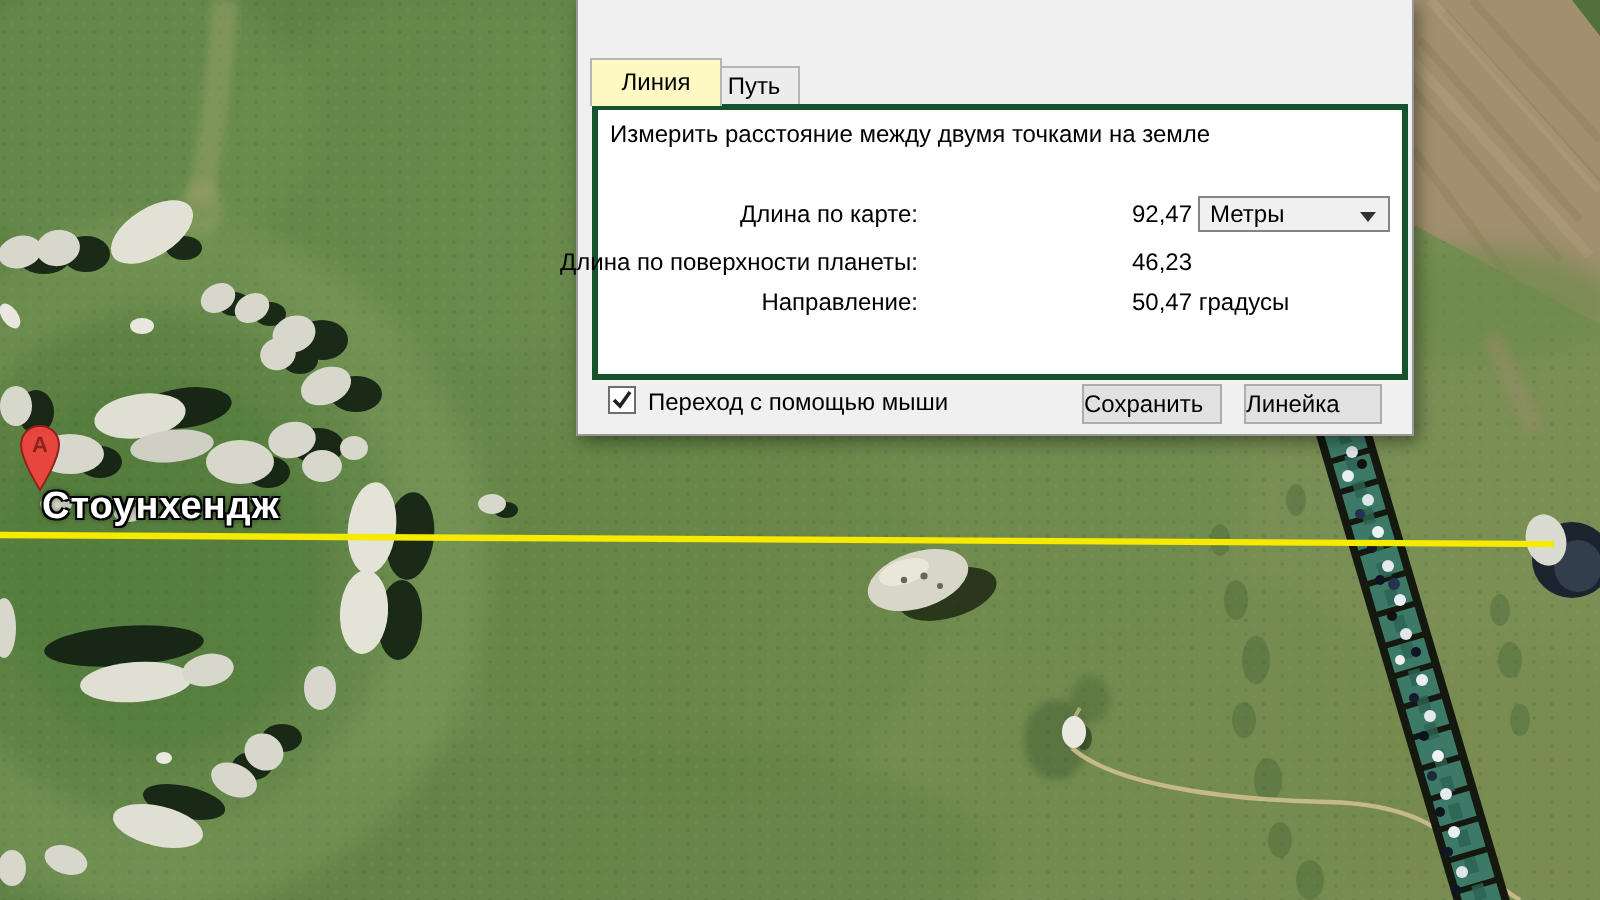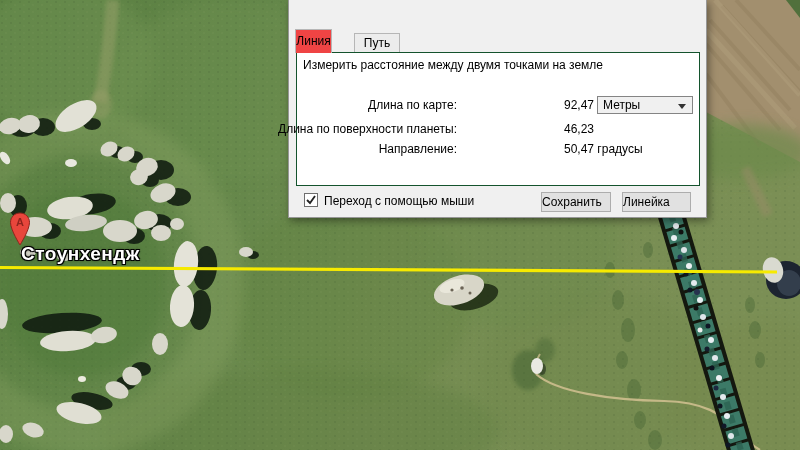--- a/index.html
+++ b/index.html
@@ -18,24 +18,24 @@
   .dialog{position:absolute;left:288px;top:0;width:417px;height:217px;
      background:#f0f0f0;border:1px solid #979797;border-top:none;
      box-shadow:2px 3px 8px rgba(0,0,0,.4);font-size:12px;color:#000;}
   .titlebar{position:absolute;left:0;top:0;width:100%;height:28px;background:#fff;}
   .title{position:absolute;left:11px;top:0;line-height:27px;font-size:13px;}
   .close-btn{position:absolute;right:1px;top:5px;width:18px;height:15px;background:#cf5d56;
      border:1px solid #b24a44;border-radius:2px;color:#fff;font-size:10px;font-weight:bold;
      text-align:center;line-height:14px;box-sizing:border-box;cursor:default;}
   .tab{position:absolute;box-sizing:border-box;text-align:center;
      border:1px solid #b6b6b6;border-bottom:none;}
-  .tab.active{left:6px;top:29px;width:37px;height:24px;background:#ef4444;z-index:2;line-height:22px;}
+  .tab.active{left:6px;top:29px;width:66px;height:24px;background:#fef9c3;z-index:2;line-height:22px;}
   .tab.inactive{left:65px;top:33px;width:46px;height:19px;background:#ececec;line-height:18px;}
   .content-box{position:absolute;left:7px;top:52px;width:402px;height:132px;background:#fff;
-     border:1px solid #14532d;z-index:1;}
+     border:3px solid #14532d;z-index:1;}
   .desc{position:absolute;left:6px;top:5px;white-space:nowrap;}
   .row-label{position:absolute;right:242px;white-space:nowrap;}
   .row-value{position:absolute;left:267px;white-space:nowrap;}
   .r1{top:45px;} .r2{top:69px;} .r3{top:89px;}
   .dropdown{position:absolute;left:300px;top:43px;width:96px;height:18px;box-sizing:border-box;
      background:#f0f0f0;border:1px solid #848484;line-height:16px;padding-left:5px;}
   .dd-arrow{position:absolute;right:6px;top:7px;width:0;height:0;
      border-left:4px solid transparent;border-right:4px solid transparent;border-top:5px solid #333;}
   .checkbox{position:absolute;left:15px;top:193px;width:14px;height:14px;box-sizing:border-box;
      background:#fff;border:1px solid #6e6e6e;}

